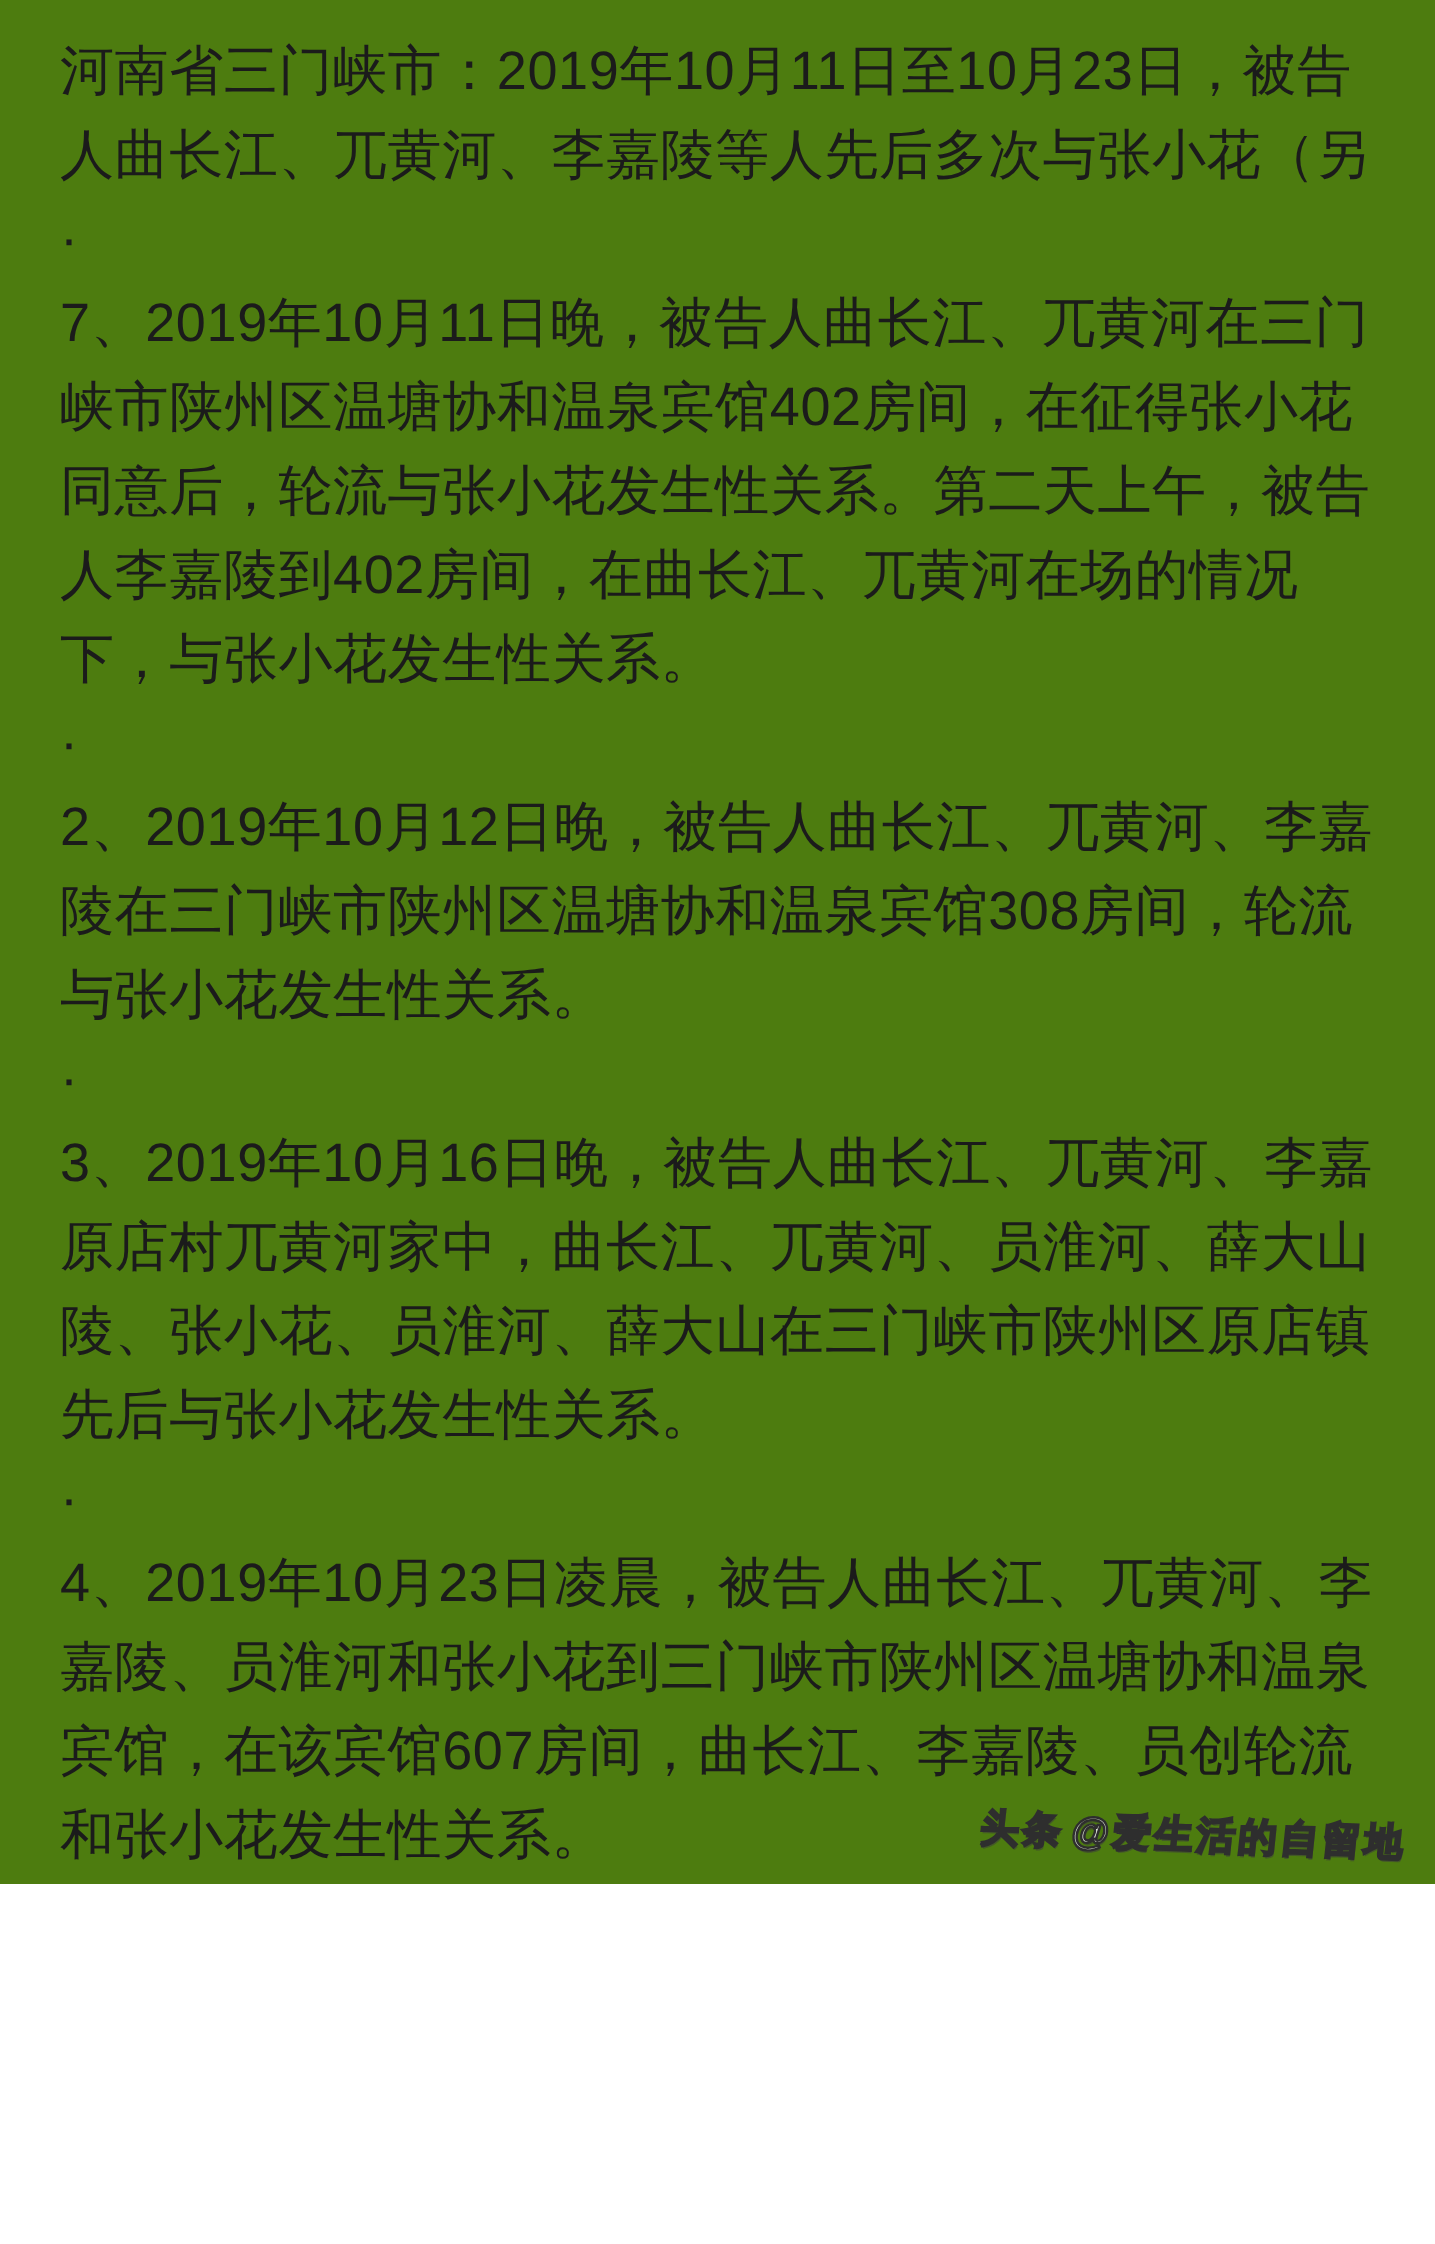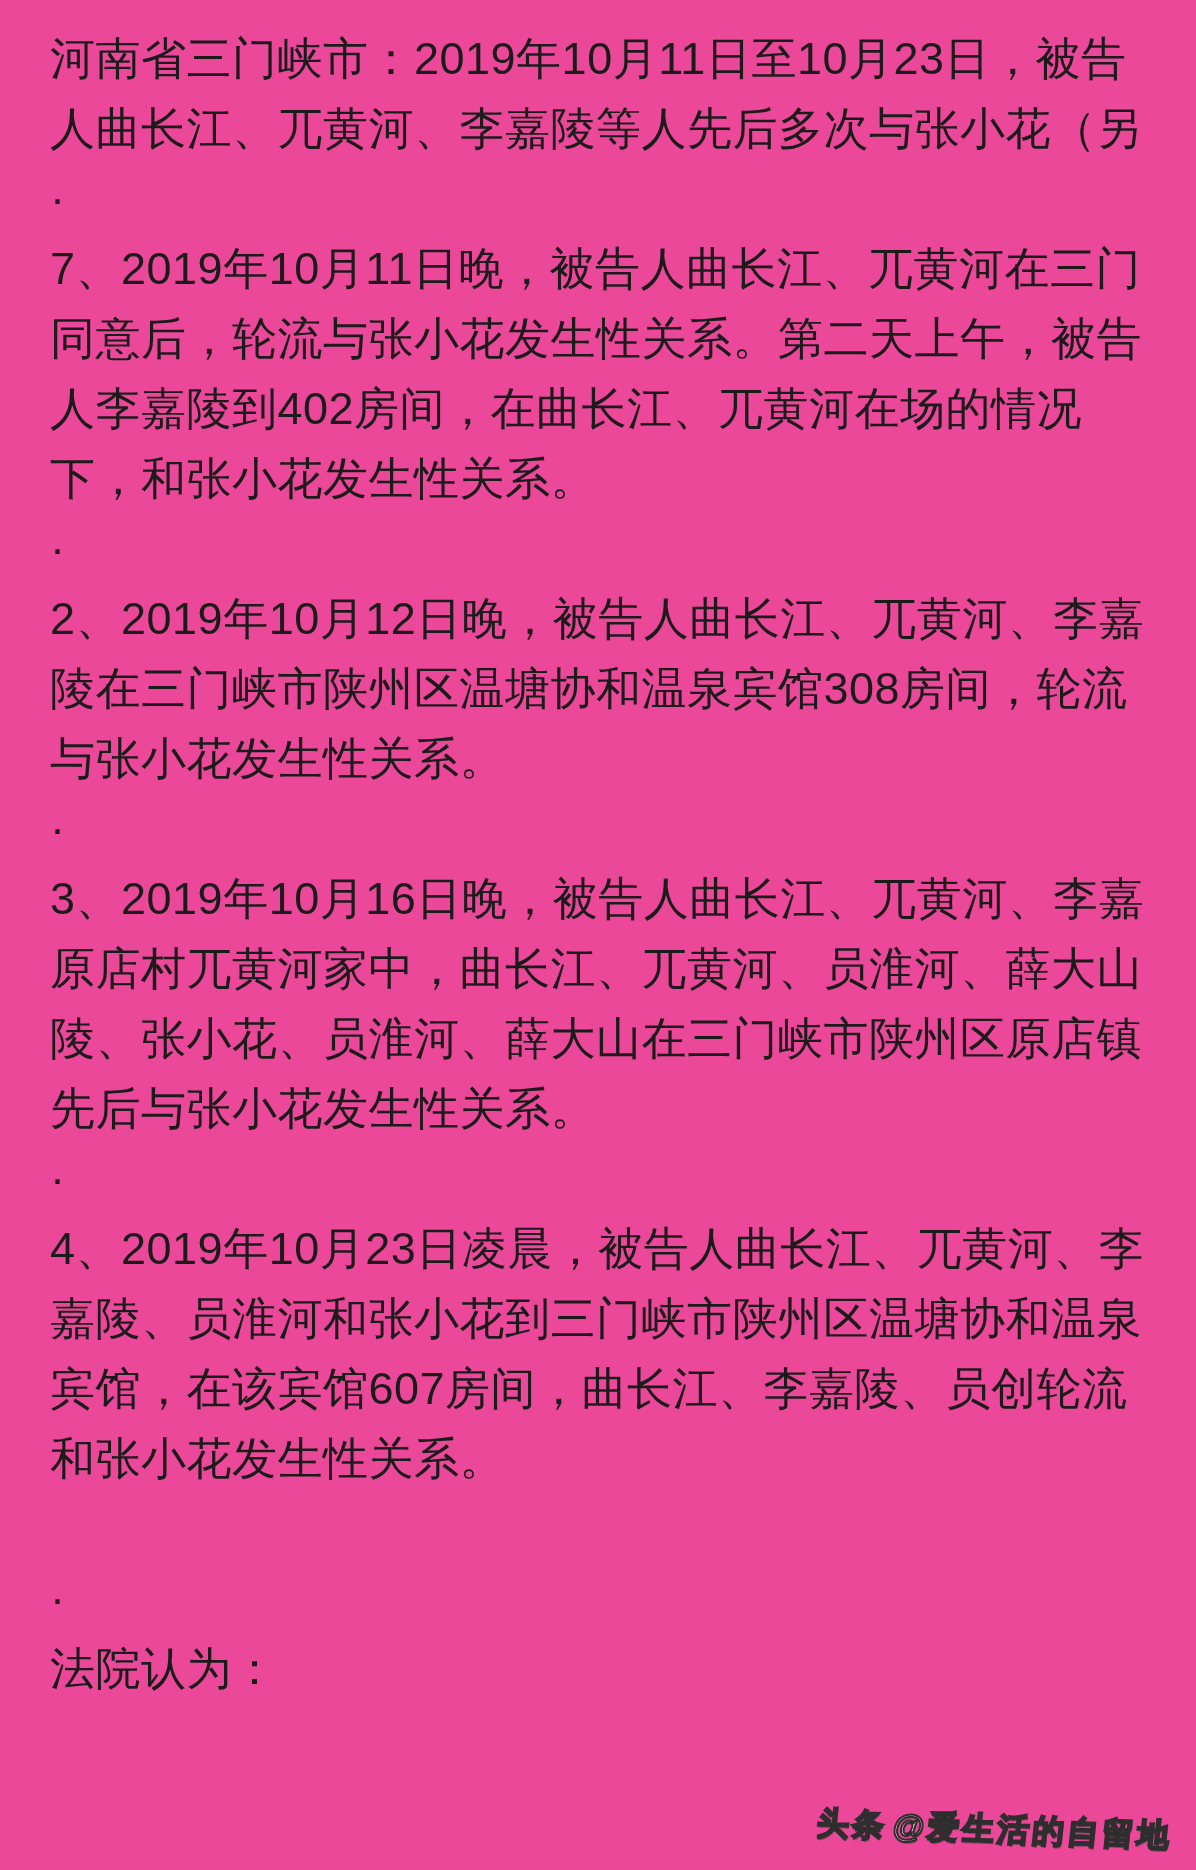--- a/index.html
+++ b/index.html
@@ -3,22 +3,22 @@
 <meta charset="utf-8">
 <style>
   html, body {
     margin: 0;
     padding: 0;
     background: #ffffff;
   }
   .page {
     position: relative;
     width: 1196px;
-    height: 1870px;
-    background: #ec4899;
+    height: 1570px;
+    background: #4d7c0f;
     overflow: hidden;
     font-family: "Liberation Sans", "DejaVu Sans", sans-serif;
   }
   .content {
     position: absolute;
     left: 50px;
     top: 24px;
     width: 1110px;
     color: #1b1b1b;
     font-size: 45px;
@@ -71,23 +71,24 @@
 
     <div class="para">
       <div class="line">河南省三门峡市：2019年10月11日至10月23日，被告</div>
       <div class="line">人曲长江、兀黄河、李嘉陵等人先后多次与张小花（另</div>
     </div>
 
     <div class="dot-line">·</div>
 
     <div class="para">
       <div class="line">7、2019年10月11日晚，被告人曲长江、兀黄河在三门</div>
+      <div class="line">峡市陕州区温塘协和温泉宾馆402房间，在征得张小花</div>
       <div class="line">同意后，轮流与张小花发生性关系。第二天上午，被告</div>
       <div class="line">人李嘉陵到402房间，在曲长江、兀黄河在场的情况</div>
-      <div class="line">下，和张小花发生性关系。</div>
+      <div class="line">下，与张小花发生性关系。</div>
     </div>
 
     <div class="dot-line">·</div>
 
     <div class="para">
       <div class="line">2、2019年10月12日晚，被告人曲长江、兀黄河、李嘉</div>
       <div class="line">陵在三门峡市陕州区温塘协和温泉宾馆308房间，轮流</div>
       <div class="line">与张小花发生性关系。</div>
     </div>
 

